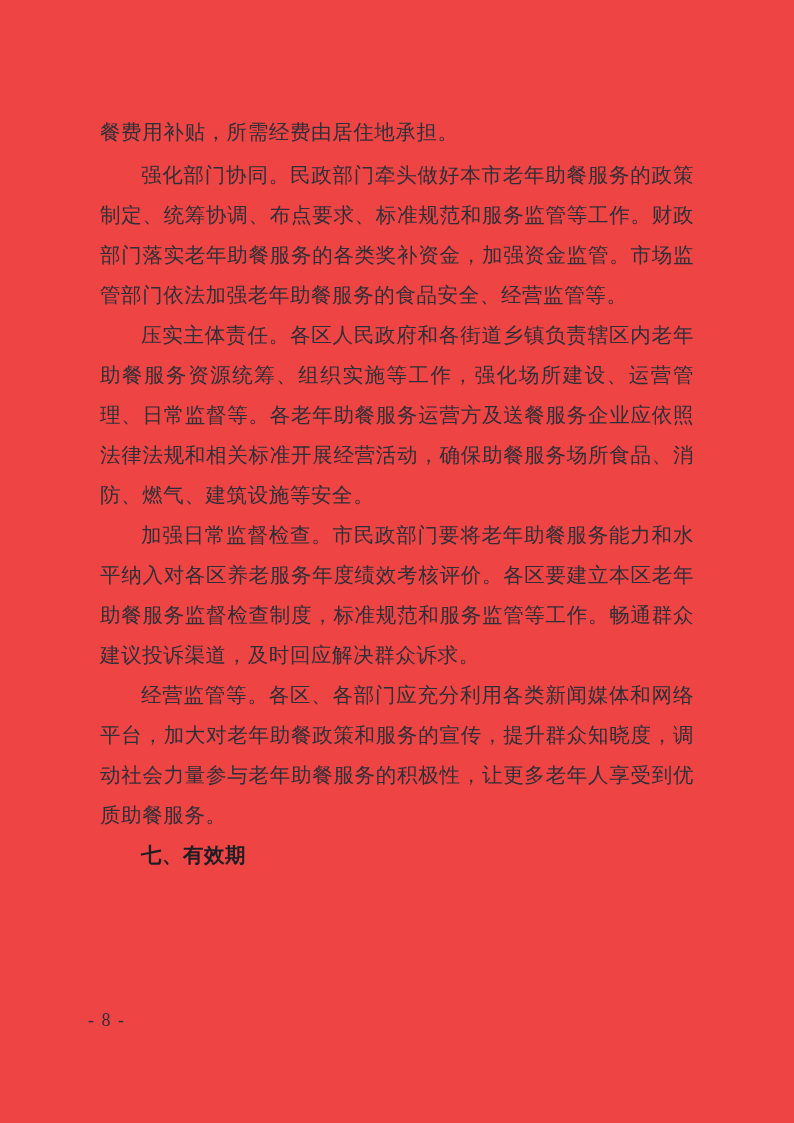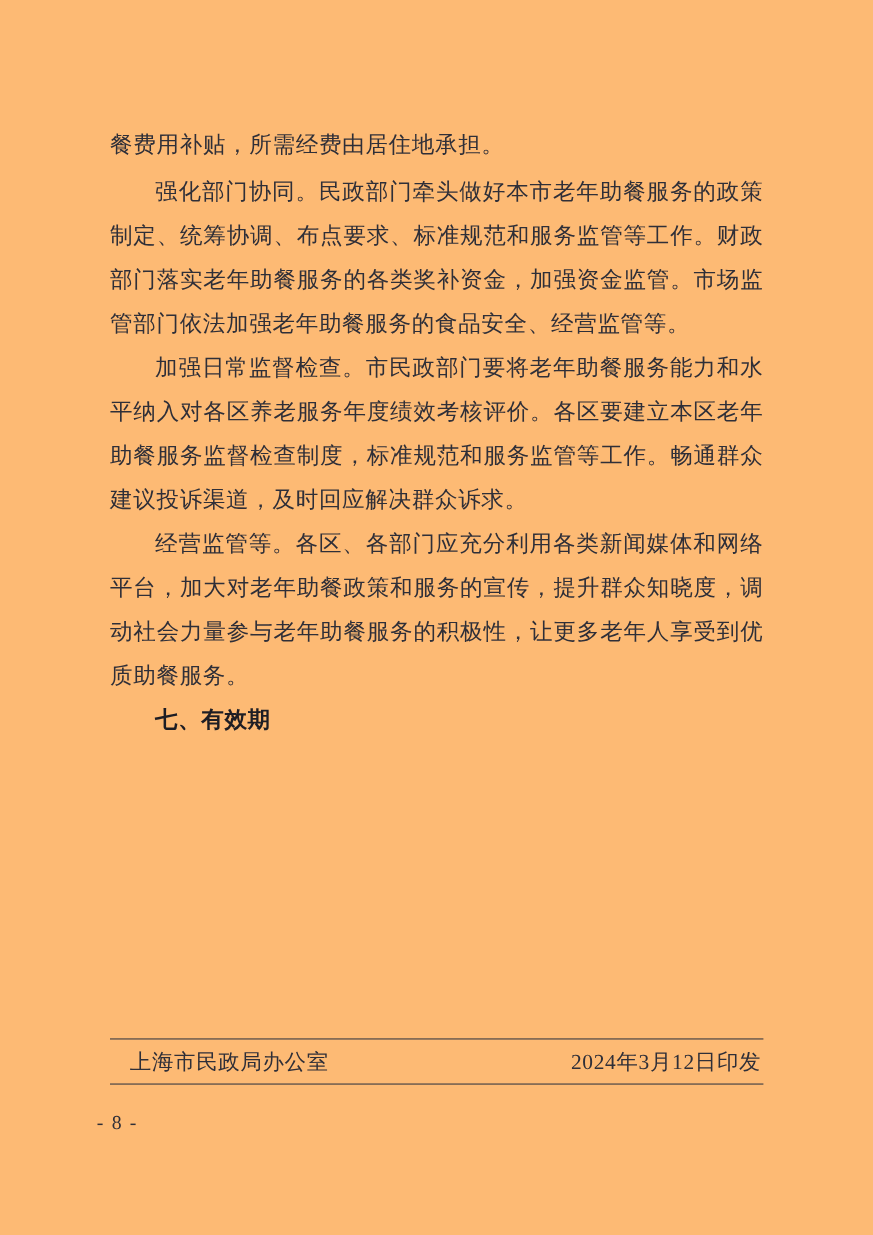--- a/index.html
+++ b/index.html
@@ -4,21 +4,21 @@
 <style>
   html, body {
     margin: 0;
     padding: 0;
     background: #ffffff;
   }
   .page {
     position: relative;
     width: 794px;
     height: 1123px;
-    background: #fdba74;
+    background: #ef4444;
     font-family: "Liberation Serif", "DejaVu Serif", serif;
     color: #2b2b33;
     overflow: hidden;
   }
   .content {
     position: absolute;
     left: 100px;
     top: 112px;
     width: 594px;
   }
@@ -97,34 +97,27 @@
 
   <div class="content">
 
     <p class="para cont">餐费用补贴，所需经费由居住地承担。</p>
 
     <div class="gap-sm"></div>
 
 
     <p class="para indent">强化部门协同。民政部门牵头做好本市老年助餐服务的政策制定、统筹协调、布点要求、标准规范和服务监管等工作。财政部门落实老年助餐服务的各类奖补资金，加强资金监管。市场监管部门依法加强老年助餐服务的食品安全、经营监管等。</p>
 
+    <p class="para indent">压实主体责任。各区人民政府和各街道乡镇负责辖区内老年助餐服务资源统筹、组织实施等工作，强化场所建设、运营管理、日常监督等。各老年助餐服务运营方及送餐服务企业应依照法律法规和相关标准开展经营活动，确保助餐服务场所食品、消防、燃气、建筑设施等安全。</p>
 
     <p class="para indent">加强日常监督检查。市民政部门要将老年助餐服务能力和水平纳入对各区养老服务年度绩效考核评价。各区要建立本区老年助餐服务监督检查制度，标准规范和服务监管等工作。畅通群众建议投诉渠道，及时回应解决群众诉求。</p>
 
     <p class="para indent">经营监管等。各区、各部门应充分利用各类新闻媒体和网络平台，加大对老年助餐政策和服务的宣传，提升群众知晓度，调动社会力量参与老年助餐服务的积极性，让更多老年人享受到优质助餐服务。</p>
 
     <h2 class="heading">七、有效期</h2>
 
 
   </div>
 
-  <div class="footer">
-    <div class="rule"></div>
-    <div class="footer-row">
-      <span class="footer-left">上海市民政局办公室</span>
-      <span class="footer-right">2024年3月12日印发</span>
-    </div>
-    <div class="rule bottom"></div>
-  </div>
 
   <div class="page-number">- 8 -</div>
 
 </div>
 
 </body></html>

